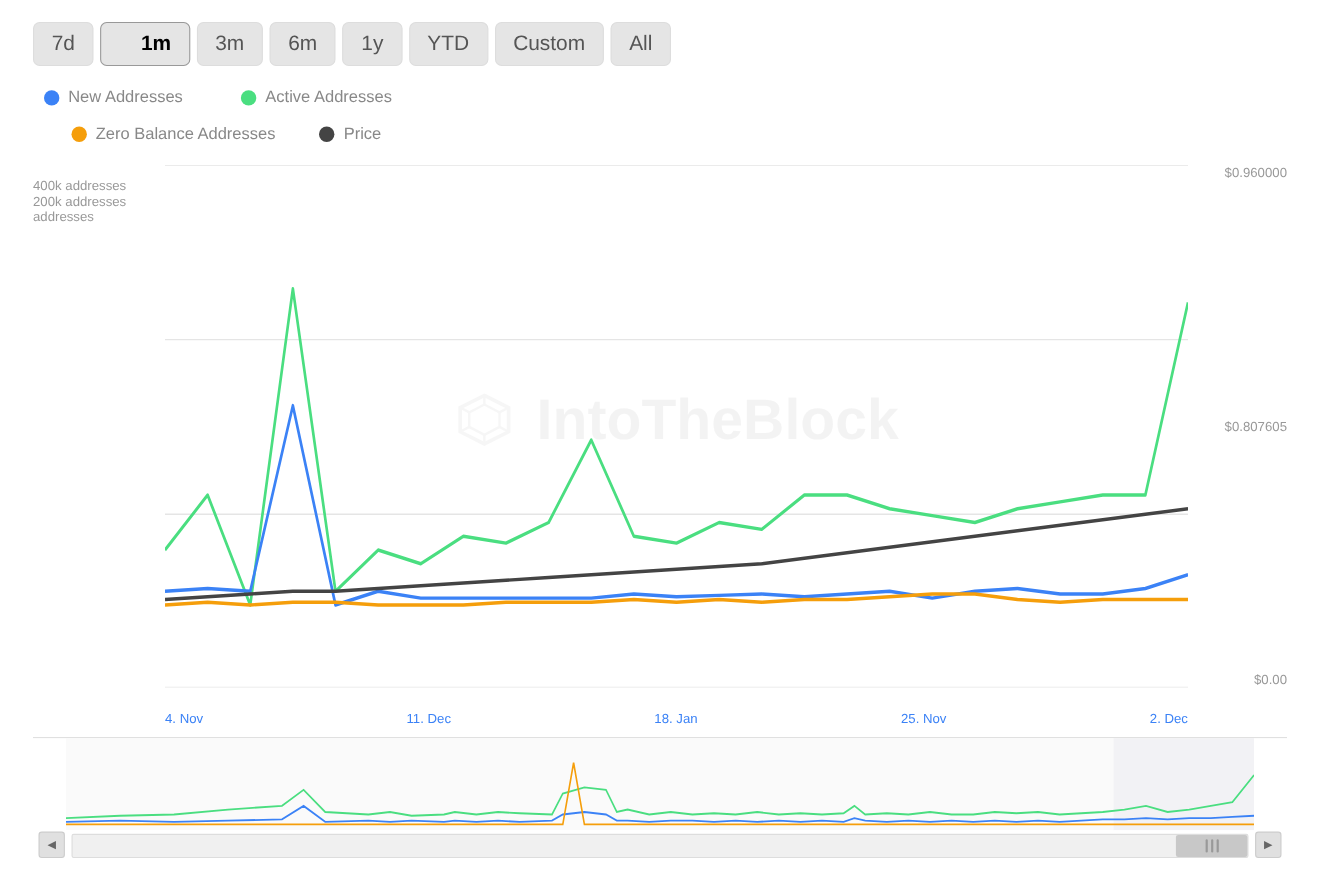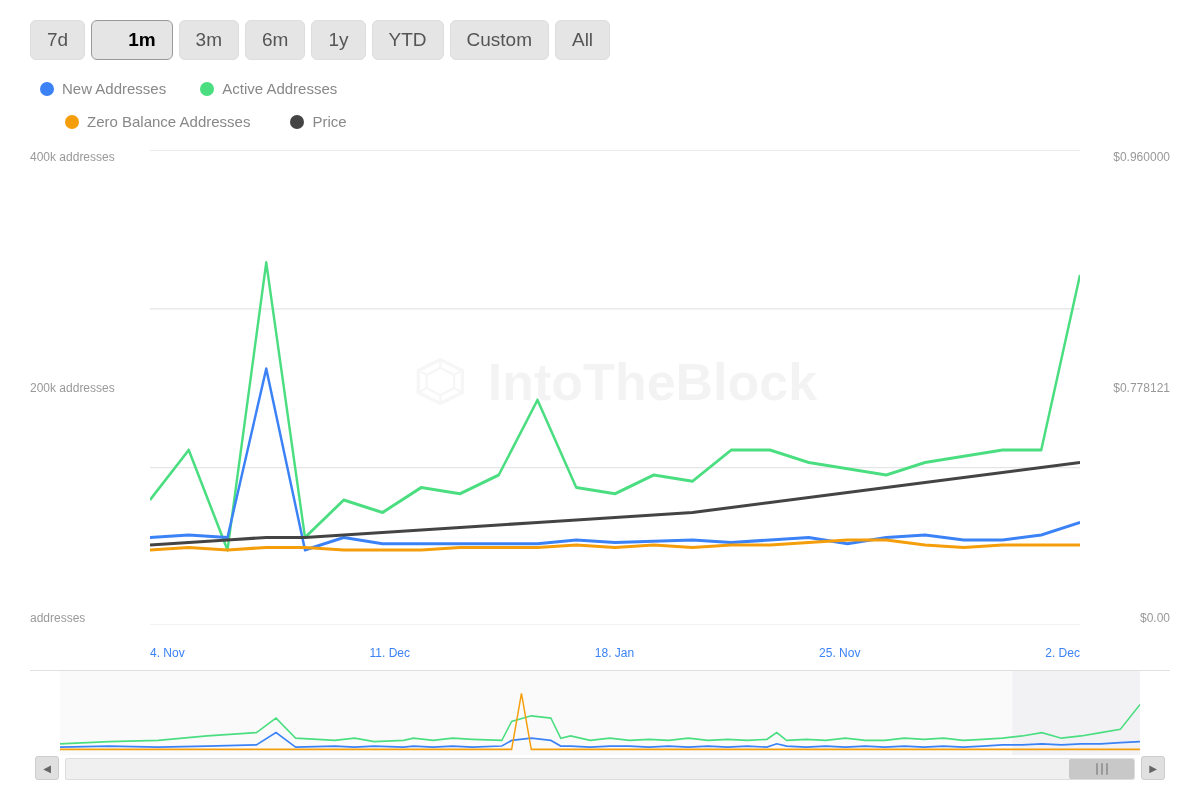--- a/index.html
+++ b/index.html
@@ -24,21 +24,21 @@
     
     .legend { display: flex; flex-wrap: wrap; gap: 16px 40px; margin-bottom: 20px; padding-left: 10px; }
     .legend-item { display: flex; align-items: center; gap: 8px; font-size: 15px; color: #888; }
     .legend-dot { width: 14px; height: 14px; border-radius: 50%; flex-shrink: 0; }
 
     
     .chart-wrapper { position: relative; flex: 1; display: flex; flex-direction: column; }
     .main-chart-area { position: relative; flex: 1; }
 
     
-    .y-axis-left { position: absolute; left: 0; top: 0; bottom: 40px; display: flex; flex-direction: column; justify-content: space-between; font-size: 12px; color: #999; width: 120px; pointer-events: none; }
+    .y-axis-left { position: absolute; left: 0; top: 12px; bottom: 40px; display: flex; flex-direction: column; font-size: 12px; color: #999; width: 120px; pointer-events: none; }
     .y-axis-right { position: absolute; right: 0; top: 0; bottom: 40px; display: flex; flex-direction: column; justify-content: space-between; font-size: 12px; color: #999; width: 90px; text-align: right; pointer-events: none; }
 
     
     .x-axis { position: absolute; bottom: 5px; left: 120px; right: 90px; display: flex; justify-content: space-between; font-size: 12px; color: #3b82f6; }
 
     .watermark {
       position: absolute;
       top: 50%;
       left: 50%;
       transform: translate(-50%, -60%);
@@ -110,21 +110,21 @@
       <button class="time-btn active">1m</button>
       <button class="time-btn">3m</button>
       <button class="time-btn">6m</button>
       <button class="time-btn">1y</button>
       <button class="time-btn">YTD</button>
       <button class="time-btn">Custom</button>
       <button class="time-btn">All</button>
     </div>
 
   <div class="legend">
-  <div style="display: flex; gap: 34px; width: 100%; text-align: right;">
+  <div style="display: flex; gap: 53px; width: 100%; text-align: right;">
         <div class="legend-item">
           <span class="legend-dot" style="background: rgb(59, 130, 246);"></span>
           <span>New Addresses</span>
         </div>
         <div class="legend-item">
           <span class="legend-dot" style="background: rgb(74, 222, 128);"></span>
           <span>Active Addresses</span>
         </div>
       </div>
       <div style="display: flex; gap: 40px; width: 100%; margin-left: 25px;">
@@ -143,21 +143,21 @@
     <div class="main-chart-area">
 
       <div class="y-axis-left">
         <span>400k addresses</span>
         <span>200k addresses</span>
         <span>addresses</span>
       </div>
 
       <div class="y-axis-right">
         <span>$0.960000</span>
-        <span>$0.778121</span>
+        <span>$0.807605</span>
         <span>$0.00</span>
       </div>
 
       <div style="position:absolute; left:120px; right:90px; top:0; bottom:40px;">
         
         <div class="watermark">
           <svg class="watermark-logo" viewBox="0 0 100 100" fill="none">
             <polygon points="50,10 90,30 90,70 50,90 10,70 10,30" stroke="#888" stroke-width="6" fill="none"></polygon>
             <polygon points="50,25 75,38 75,62 50,75 25,62 25,38" stroke="#888" stroke-width="4" fill="none"></polygon>
             <line x1="50" y1="10" x2="50" y2="25" stroke="#888" stroke-width="4"></line>

